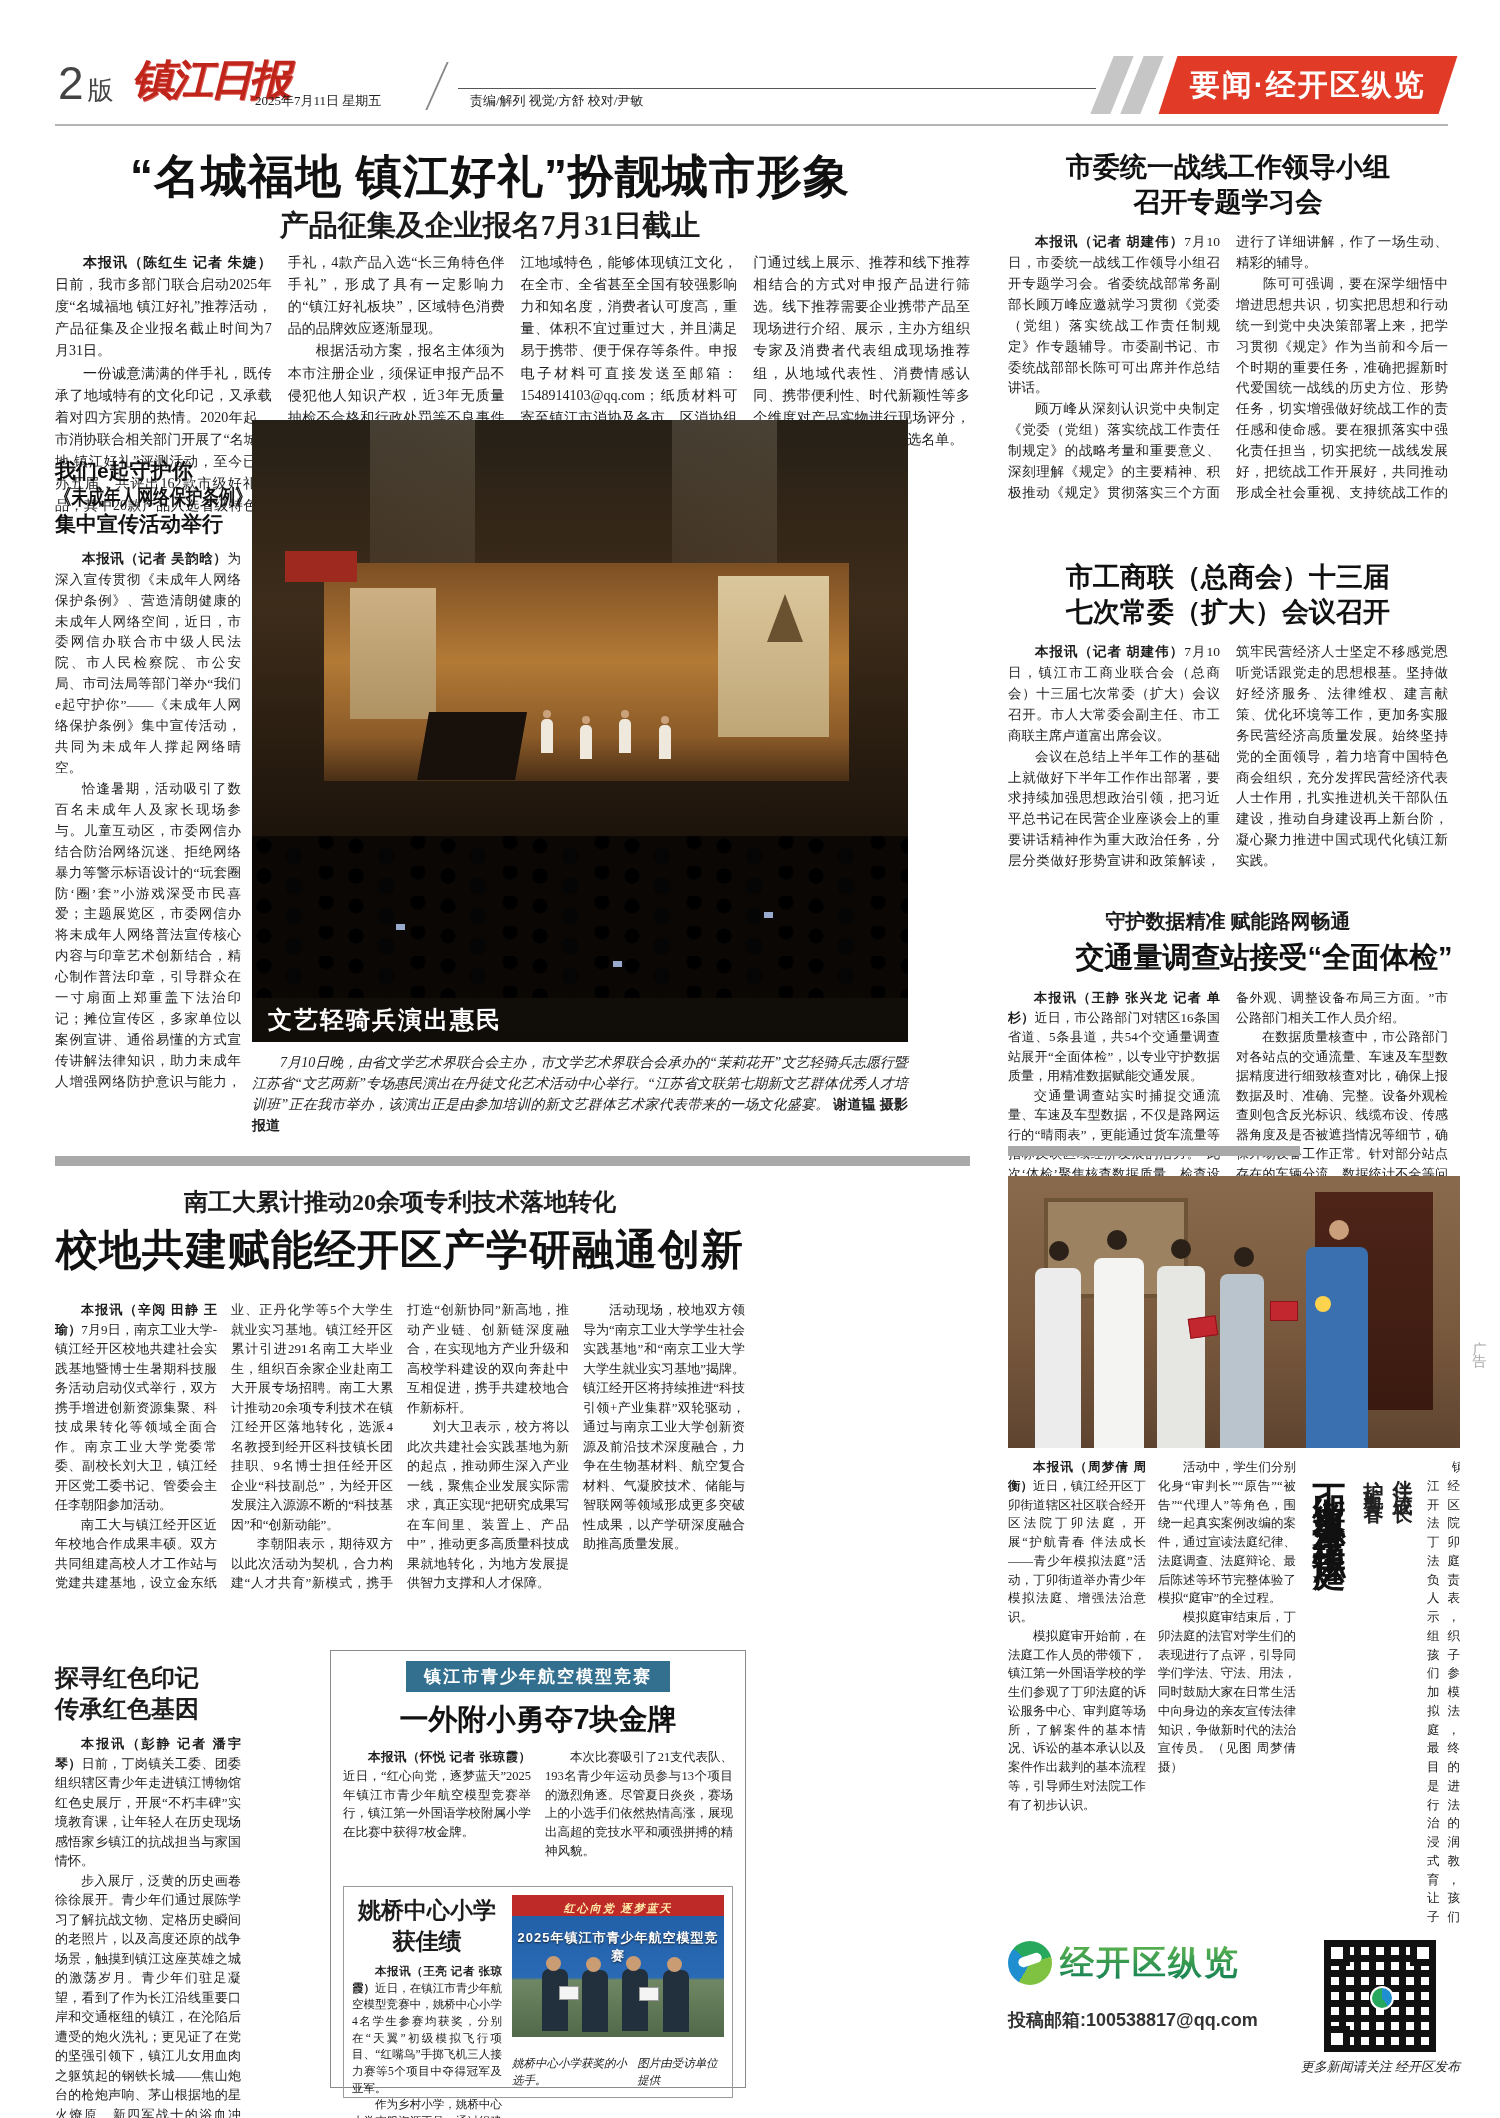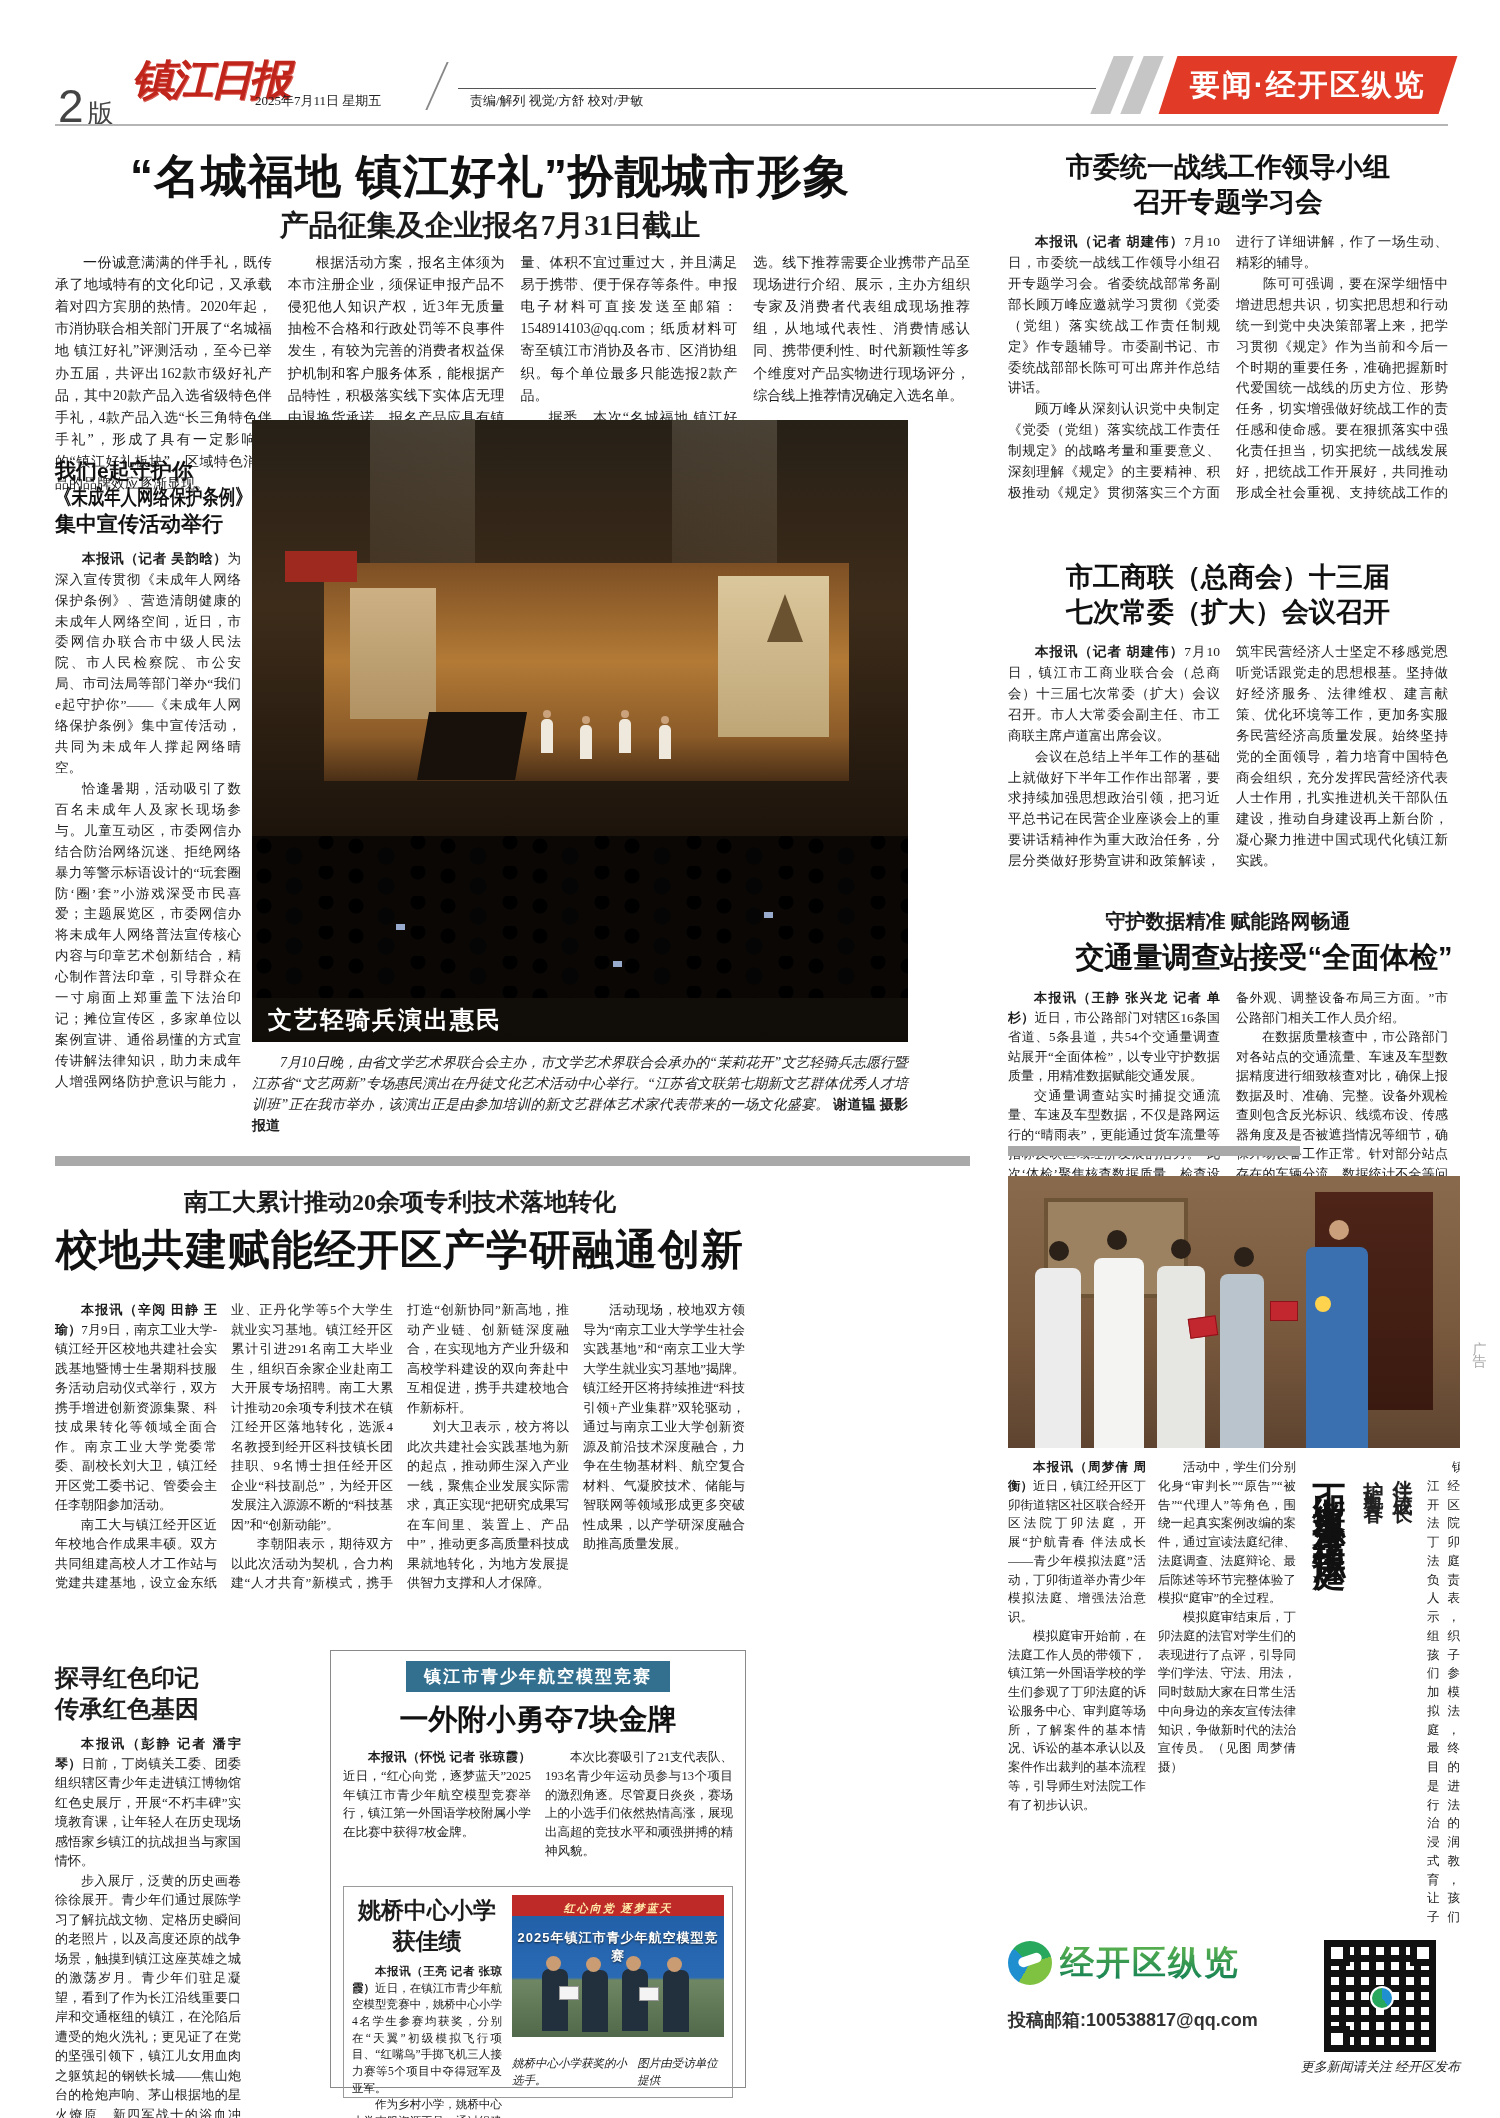--- a/index.html
+++ b/index.html
@@ -103,40 +103,41 @@
   .fs13{font-size:13.5px;line-height:1.55;}
   .fs13s{font-size:13px;line-height:1.5;}
   .fs12{font-size:12.5px;line-height:1.5;}
   .fs14{font-size:14px;line-height:1.58;}
 </style>
 </head>
 <body>
 
 <div class="page">
 
-  <div class="abs" style="left:58px;top:56px;margin-top:23px;">
+  <div class="abs" style="left:58px;top:56px;">
     <span class="pageno-num sans">2</span>
     <span class="pageno-word">版</span>
   </div>
   <div class="abs masthead" style="left:132px;top:52px;">镇江日报</div>
   <div class="abs meta" style="left:255px;top:92px;">2025年7月11日 星期五</div>
   <div class="abs" style="left:436px;top:62px;width:2px;height:48px;background:#888;transform:skewX(-24deg);"></div>
   <div class="abs hdr-rule" style="left:458px;top:88px;width:638px;"></div>
   <div class="abs meta" style="left:470px;top:92px;">责编/解列  视觉/方舒  校对/尹敏</div>
   <div class="abs gray-slash" style="left:1102px;top:56px;"></div>
   <div class="abs gray-slash" style="left:1132px;top:56px;"></div>
   <div class="abs banner" style="left:1168px;top:56px;width:280px;height:58px;">
     <span class="banner-txt sans">要闻·经开区纵览</span>
   </div>
   <div class="abs banner-stripe" style="left:1452px;top:56px;"></div>
   <div class="abs hdr-bottom" style="left:55px;top:124px;width:1393px;"></div>
 
   <div class="abs ctr h-main sans" style="left:55px;top:146px;width:870px;">“名城福地 镇江好礼”扮靓城市形象</div>
   <div class="abs ctr h-sub" style="left:55px;top:206px;width:870px;">产品征集及企业报名7月31日截止</div>
   <div class="abs art-body fs14" style="left:55px;top:252px;width:915px;height:292px;column-count:4;column-gap:16px;">
+    <p><b class="byline">本报讯（陈红生 记者 朱婕）</b><span>日前，我市多部门联合启动2025年度“名城福地 镇江好礼”推荐活动，产品征集及企业报名截止时间为7月31日。</span></p>
     <p>一份诚意满满的伴手礼，既传承了地域特有的文化印记，又承载着对四方宾朋的热情。2020年起，市消协联合相关部门开展了“名城福地 镇江好礼”评测活动，至今已举办五届，共评出162款市级好礼产品，其中20款产品入选省级特色伴手礼，4款产品入选“长三角特色伴手礼”，形成了具有一定影响力的“镇江好礼板块”，区域特色消费品的品牌效应逐渐显现。</p>
     <p>根据活动方案，报名主体须为本市注册企业，须保证申报产品不侵犯他人知识产权，近3年无质量抽检不合格和行政处罚等不良事件发生，有较为完善的消费者权益保护机制和客户服务体系，能根据产品特性，积极落实线下实体店无理由退换货承诺。报名产品应具有镇江地域特色，能够体现镇江文化，在全市、全省甚至全国有较强影响力和知名度，消费者认可度高，重量、体积不宜过重过大，并且满足易于携带、便于保存等条件。申报电子材料可直接发送至邮箱：1548914103@qq.com；纸质材料可寄至镇江市消协及各市、区消协组织。每个单位最多只能选报2款产品。</p>
     <p>据悉，本次“名城福地 镇江好礼”推荐活动，市消协将联合相关部门通过线上展示、推荐和线下推荐相结合的方式对申报产品进行筛选。线下推荐需要企业携带产品至现场进行介绍、展示，主办方组织专家及消费者代表组成现场推荐组，从地域代表性、消费情感认同、携带便利性、时代新颖性等多个维度对产品实物进行现场评分，综合线上推荐情况确定入选名单。</p>
   </div>
 
   <div class="abs" style="left:55px;top:458px;width:186px;">
     <div class="h-mid sans">
       <div>我们e起守护你</div>
       <div class="condensed">《未成年人网络保护条例》</div>
       <div>集中宣传活动举行</div>

